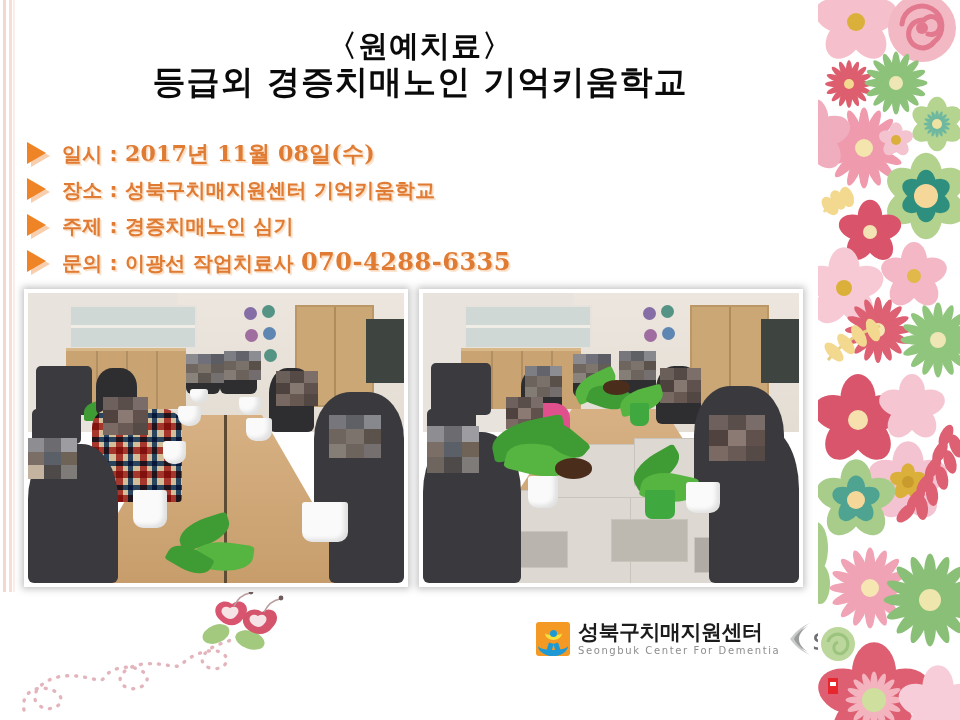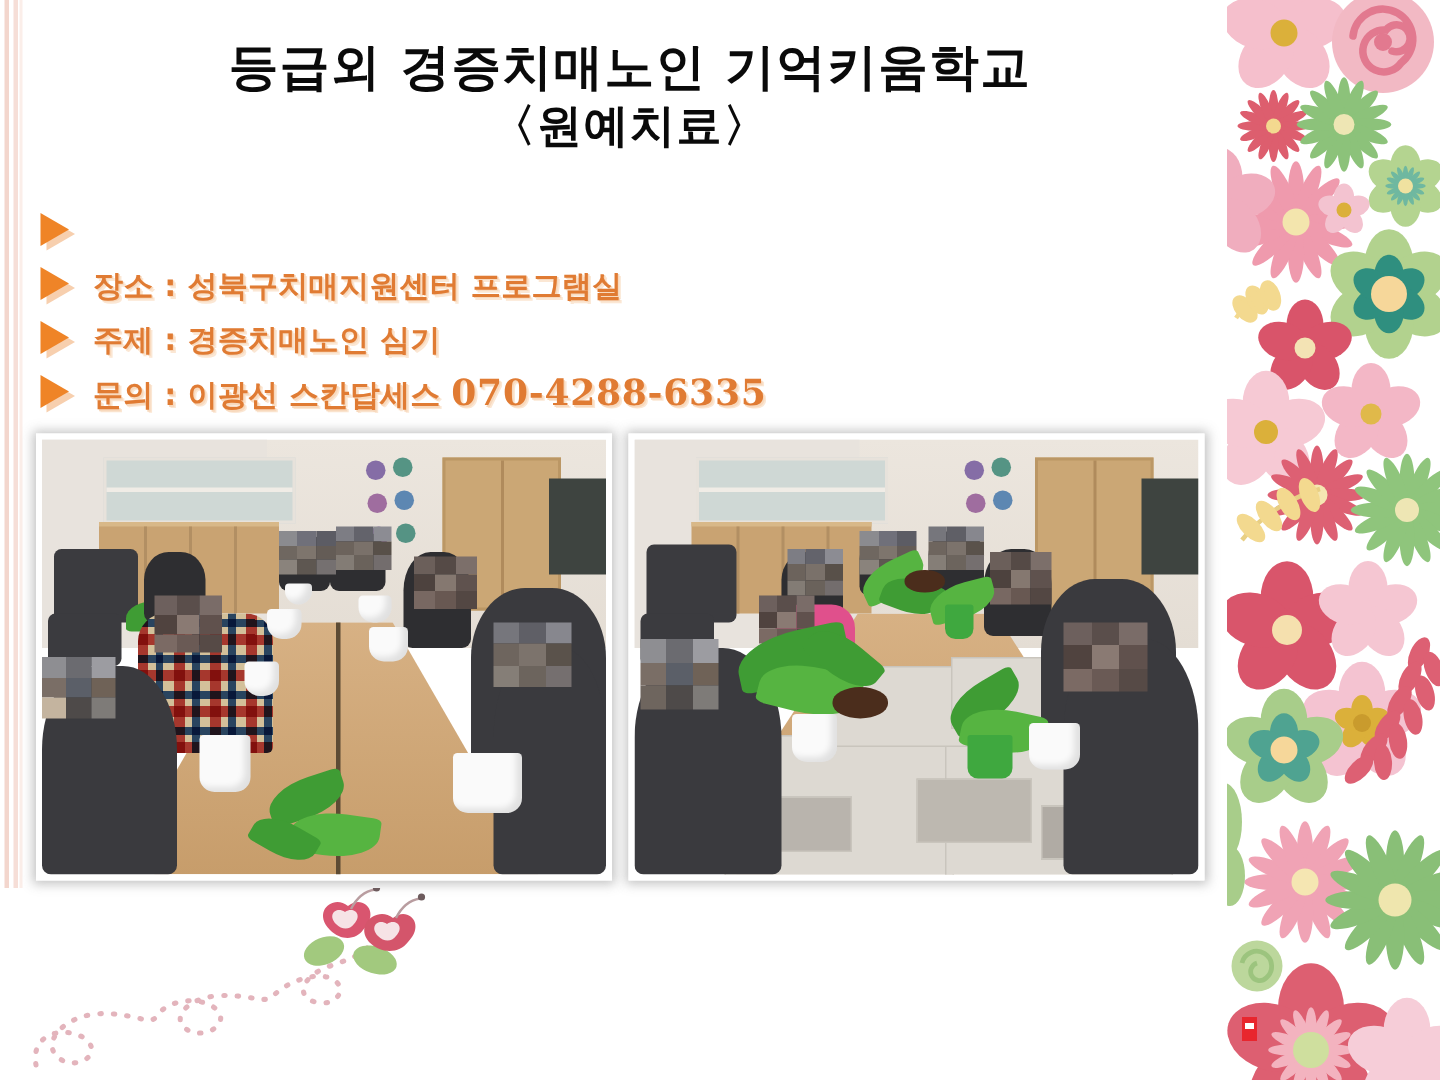--- a/index.html
+++ b/index.html
@@ -206,48 +206,51 @@
 </head>
 <body>
 
 <div id="slide">
 
   <div class="left-rule a"></div>
   <div class="left-rule b"></div>
   <div class="left-rule c"></div>
 
   <div id="title-block">
+    <div class="title-line" id="title-sub">〈원예치료〉</div>
     <div class="title-line" id="title-main">등급외 경증치매노인 기억키움학교</div>
-    <div class="title-line" id="title-sub">〈원예치료〉</div>
   </div>
 
   <div id="bullets">
-
-    <div class="bullet-row">
-      <span class="bullet-marker"></span>
-    </div>
 
     <div class="bullet-row">
       <span class="bullet-marker"></span>
       <span class="bullet-text">
-        <span>장소</span><span> : </span><span>성북구치매지원센터 프로그램실</span>
+        <span>일시</span><span> : </span><span class="num">2017년 11월 08일(수)</span>
+      </span>
+    </div>
+
+    <div class="bullet-row">
+      <span class="bullet-marker"></span>
+      <span class="bullet-text">
+        <span>장소</span><span> : </span><span>성북구치매지원센터 기억키움학교</span>
       </span>
     </div>
 
     <div class="bullet-row">
       <span class="bullet-marker"></span>
       <span class="bullet-text">
         <span>주제</span><span> : </span><span>경증치매노인 심기</span>
       </span>
     </div>
 
     <div class="bullet-row">
       <span class="bullet-marker"></span>
       <span class="bullet-text">
-        <span>문의</span><span> : </span><span>이광선 스칸답세스</span>&nbsp;<span class="tel">070-4288-6335</span>
+        <span>문의</span><span> : </span><span>이광선 작업치료사</span>&nbsp;<span class="tel">070-4288-6335</span>
       </span>
     </div>
 
   </div>
 
   <div class="photo" id="photo-left">
     <div class="photo-inner">
       <div class="wall"></div>
       <div class="wall2"></div>
       <div class="window">
@@ -529,20 +532,40 @@
         <path d="M18,18 C12,12 18,6 24,10 C30,6 36,12 30,18 C27,22 22,22 18,18 Z" fill="#f6e3e6"></path>
         <path d="M46,26 C40,20 46,14 52,18 C58,14 64,20 58,26 C55,30 50,30 46,26 Z" fill="#f6e3e6"></path>
         <path d="M28,8 C32,0 38,-4 44,-5" fill="none" stroke="#b99da0" stroke-width="1.6"></path>
         <path d="M58,14 C62,6 68,2 74,1" fill="none" stroke="#b99da0" stroke-width="1.6"></path>
         <circle cx="45" cy="-6" r="2.4" fill="#6d5b5d"></circle>
         <circle cx="75" cy="0" r="2.4" fill="#6d5b5d"></circle>
       </g>
     </svg>
   </div>
 
+  <div id="footer-logo">
+    <div id="logo-mark">
+      <div class="bowl"></div>
+      <div class="crescent"></div>
+      <div class="head"></div>
+      <div class="legL"></div>
+      <div class="legR"></div>
+    </div>
+    <div id="logo-text">
+      <div id="logo-ko">성북구치매지원센터</div>
+      <div id="logo-en">Seongbuk Center For Dementia</div>
+    </div>
+    <div id="logo-sb">
+      <svg width="26" height="40" viewBox="0 0 26 40">
+        <path d="M24,4 C10,10 6,18 4,20 C6,22 10,30 24,36 C14,30 12,24 12,20 C12,16 14,10 24,4 Z" fill="#c9cbcb"></path>
+        <path d="M22,7 C12,12 9,18 8,20 C9,22 12,28 22,33 C15,28 13,24 13,20 C13,16 15,12 22,7 Z" fill="#9b9d9d"></path>
+      </svg>
+      <span id="sb-text">sb</span>
+    </div>
+  </div>
 
   <div id="floral-band">
     <svg width="142" height="720" viewBox="0 0 142 720">
       <defs>
         <g id="daisy16">
           <g>
             <ellipse rx="4" ry="15" cy="-15"></ellipse>
               <ellipse rx="4" ry="15" cy="-15" transform="rotate(22.5)"></ellipse>
             <ellipse rx="4" ry="15" cy="-15" transform="rotate(45)"></ellipse>
               <ellipse rx="4" ry="15" cy="-15" transform="rotate(67.5)"></ellipse>

